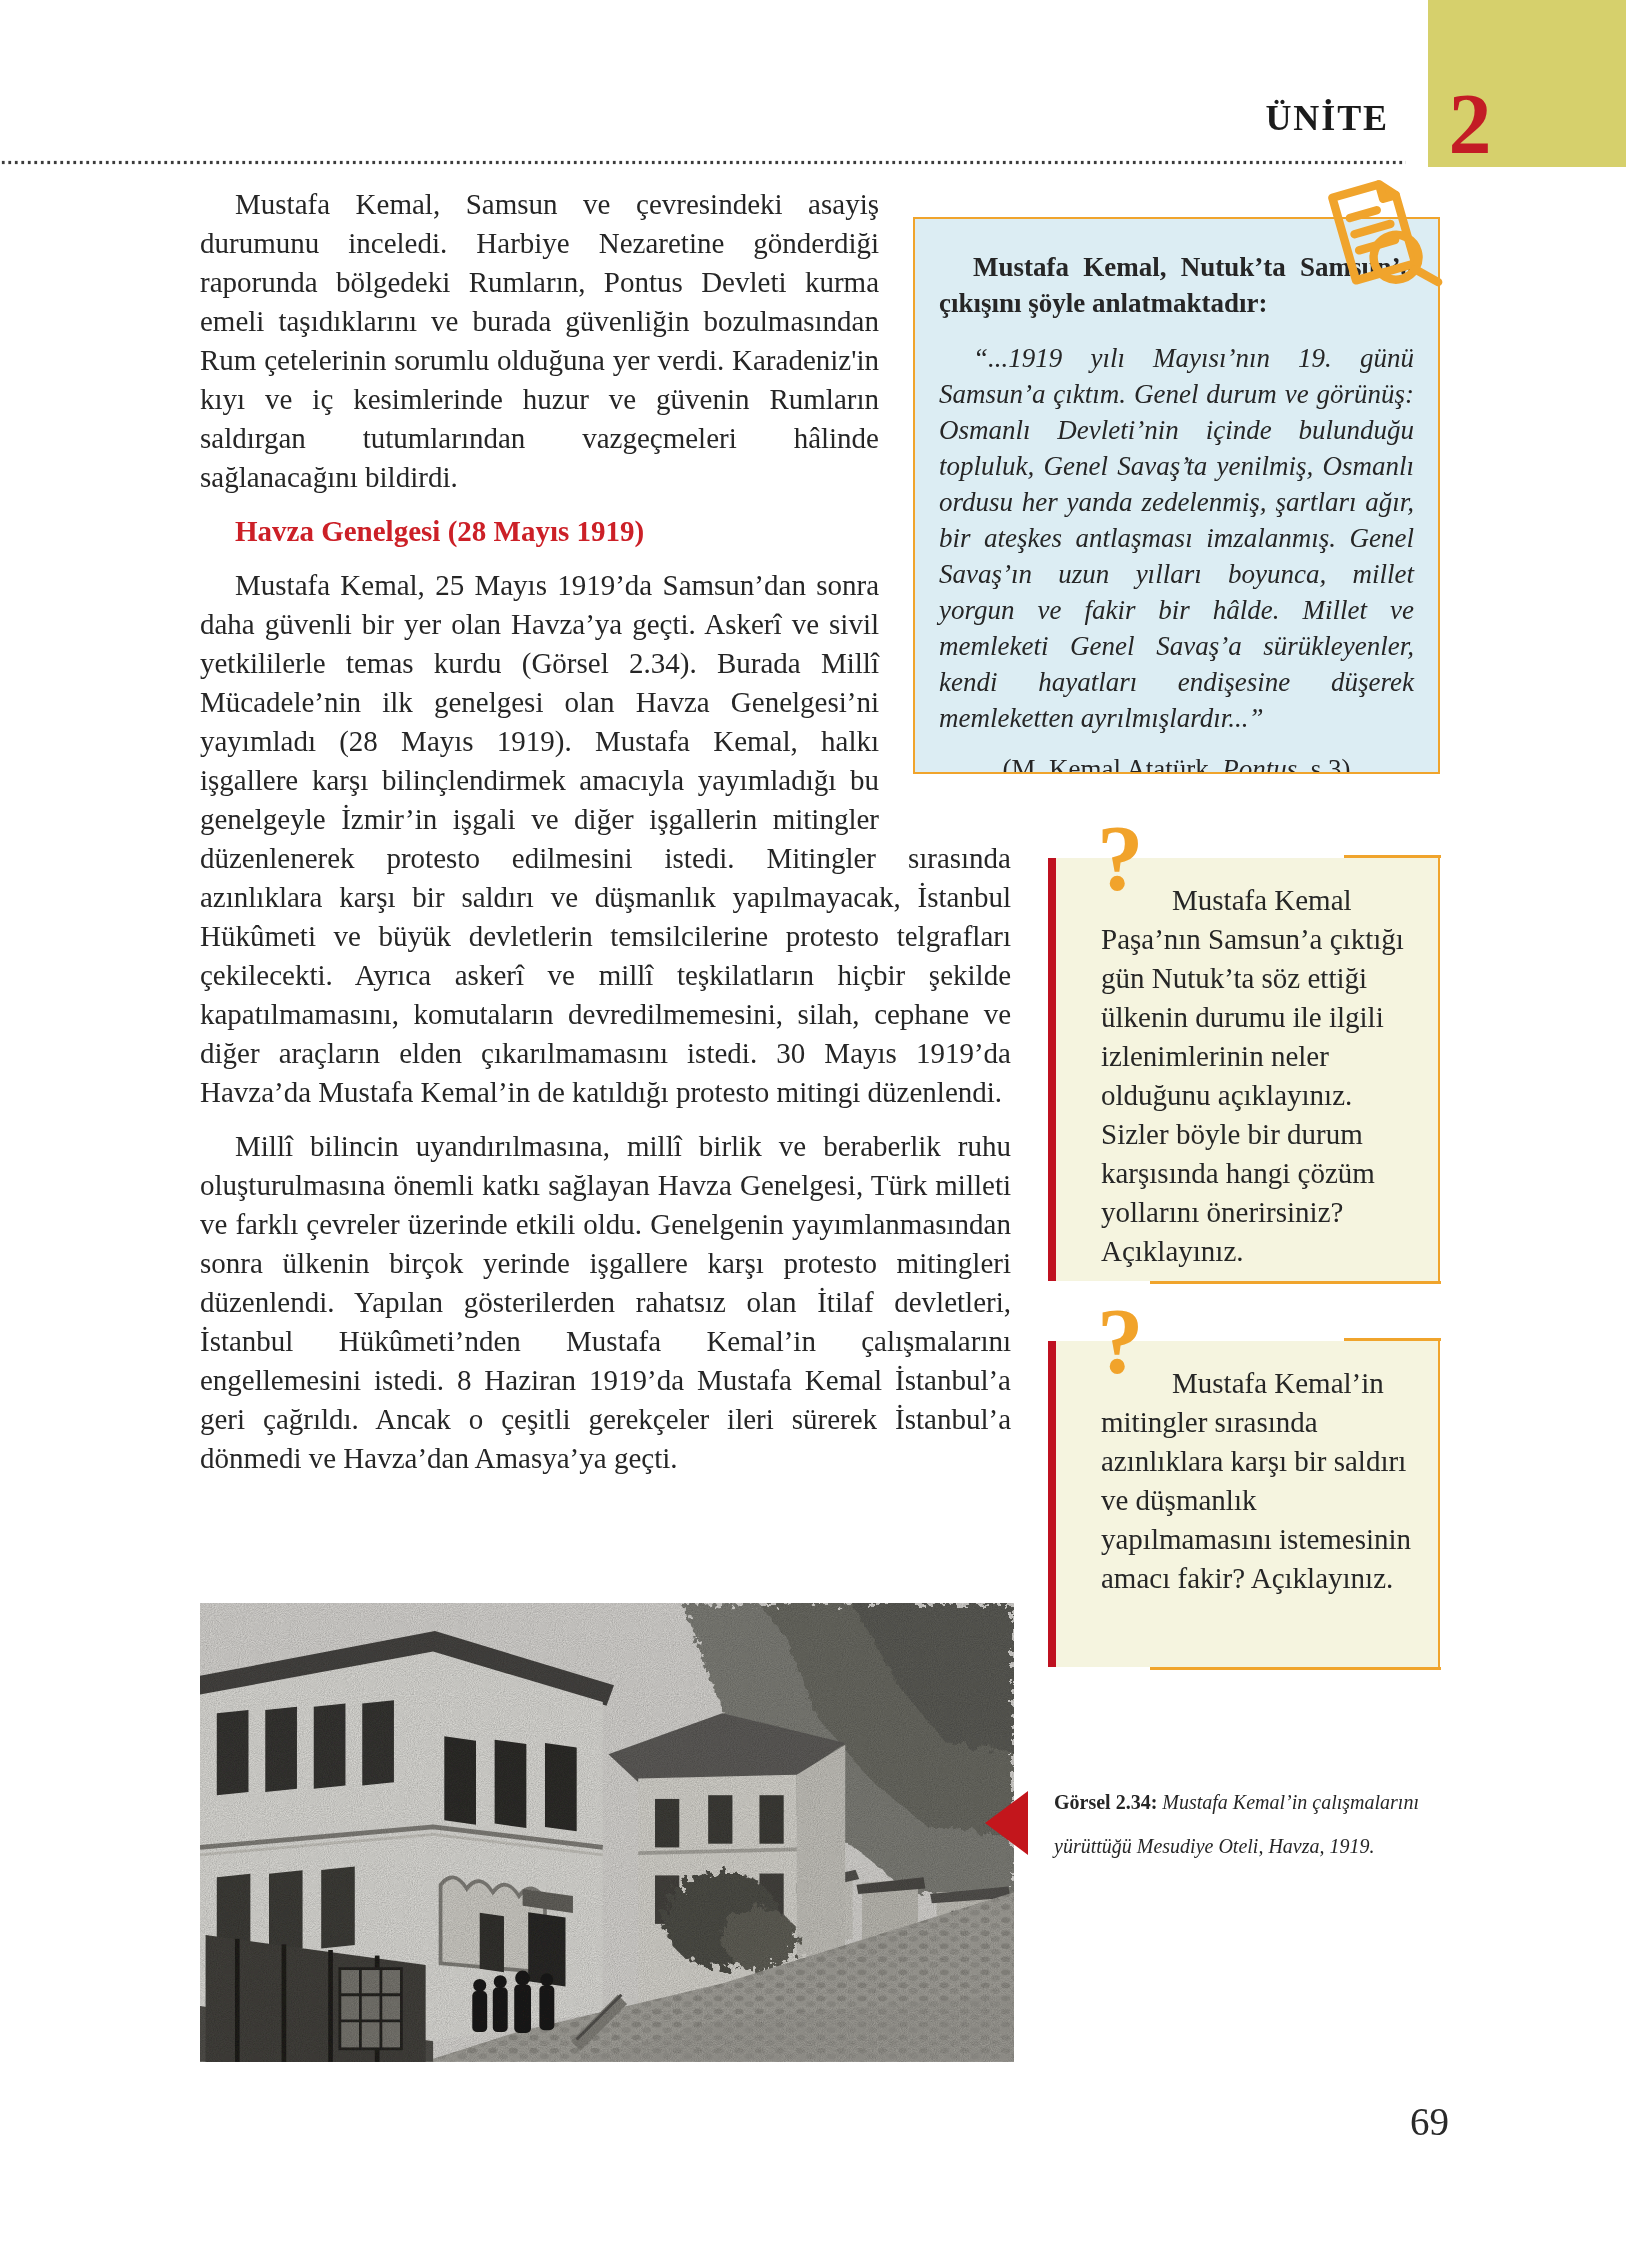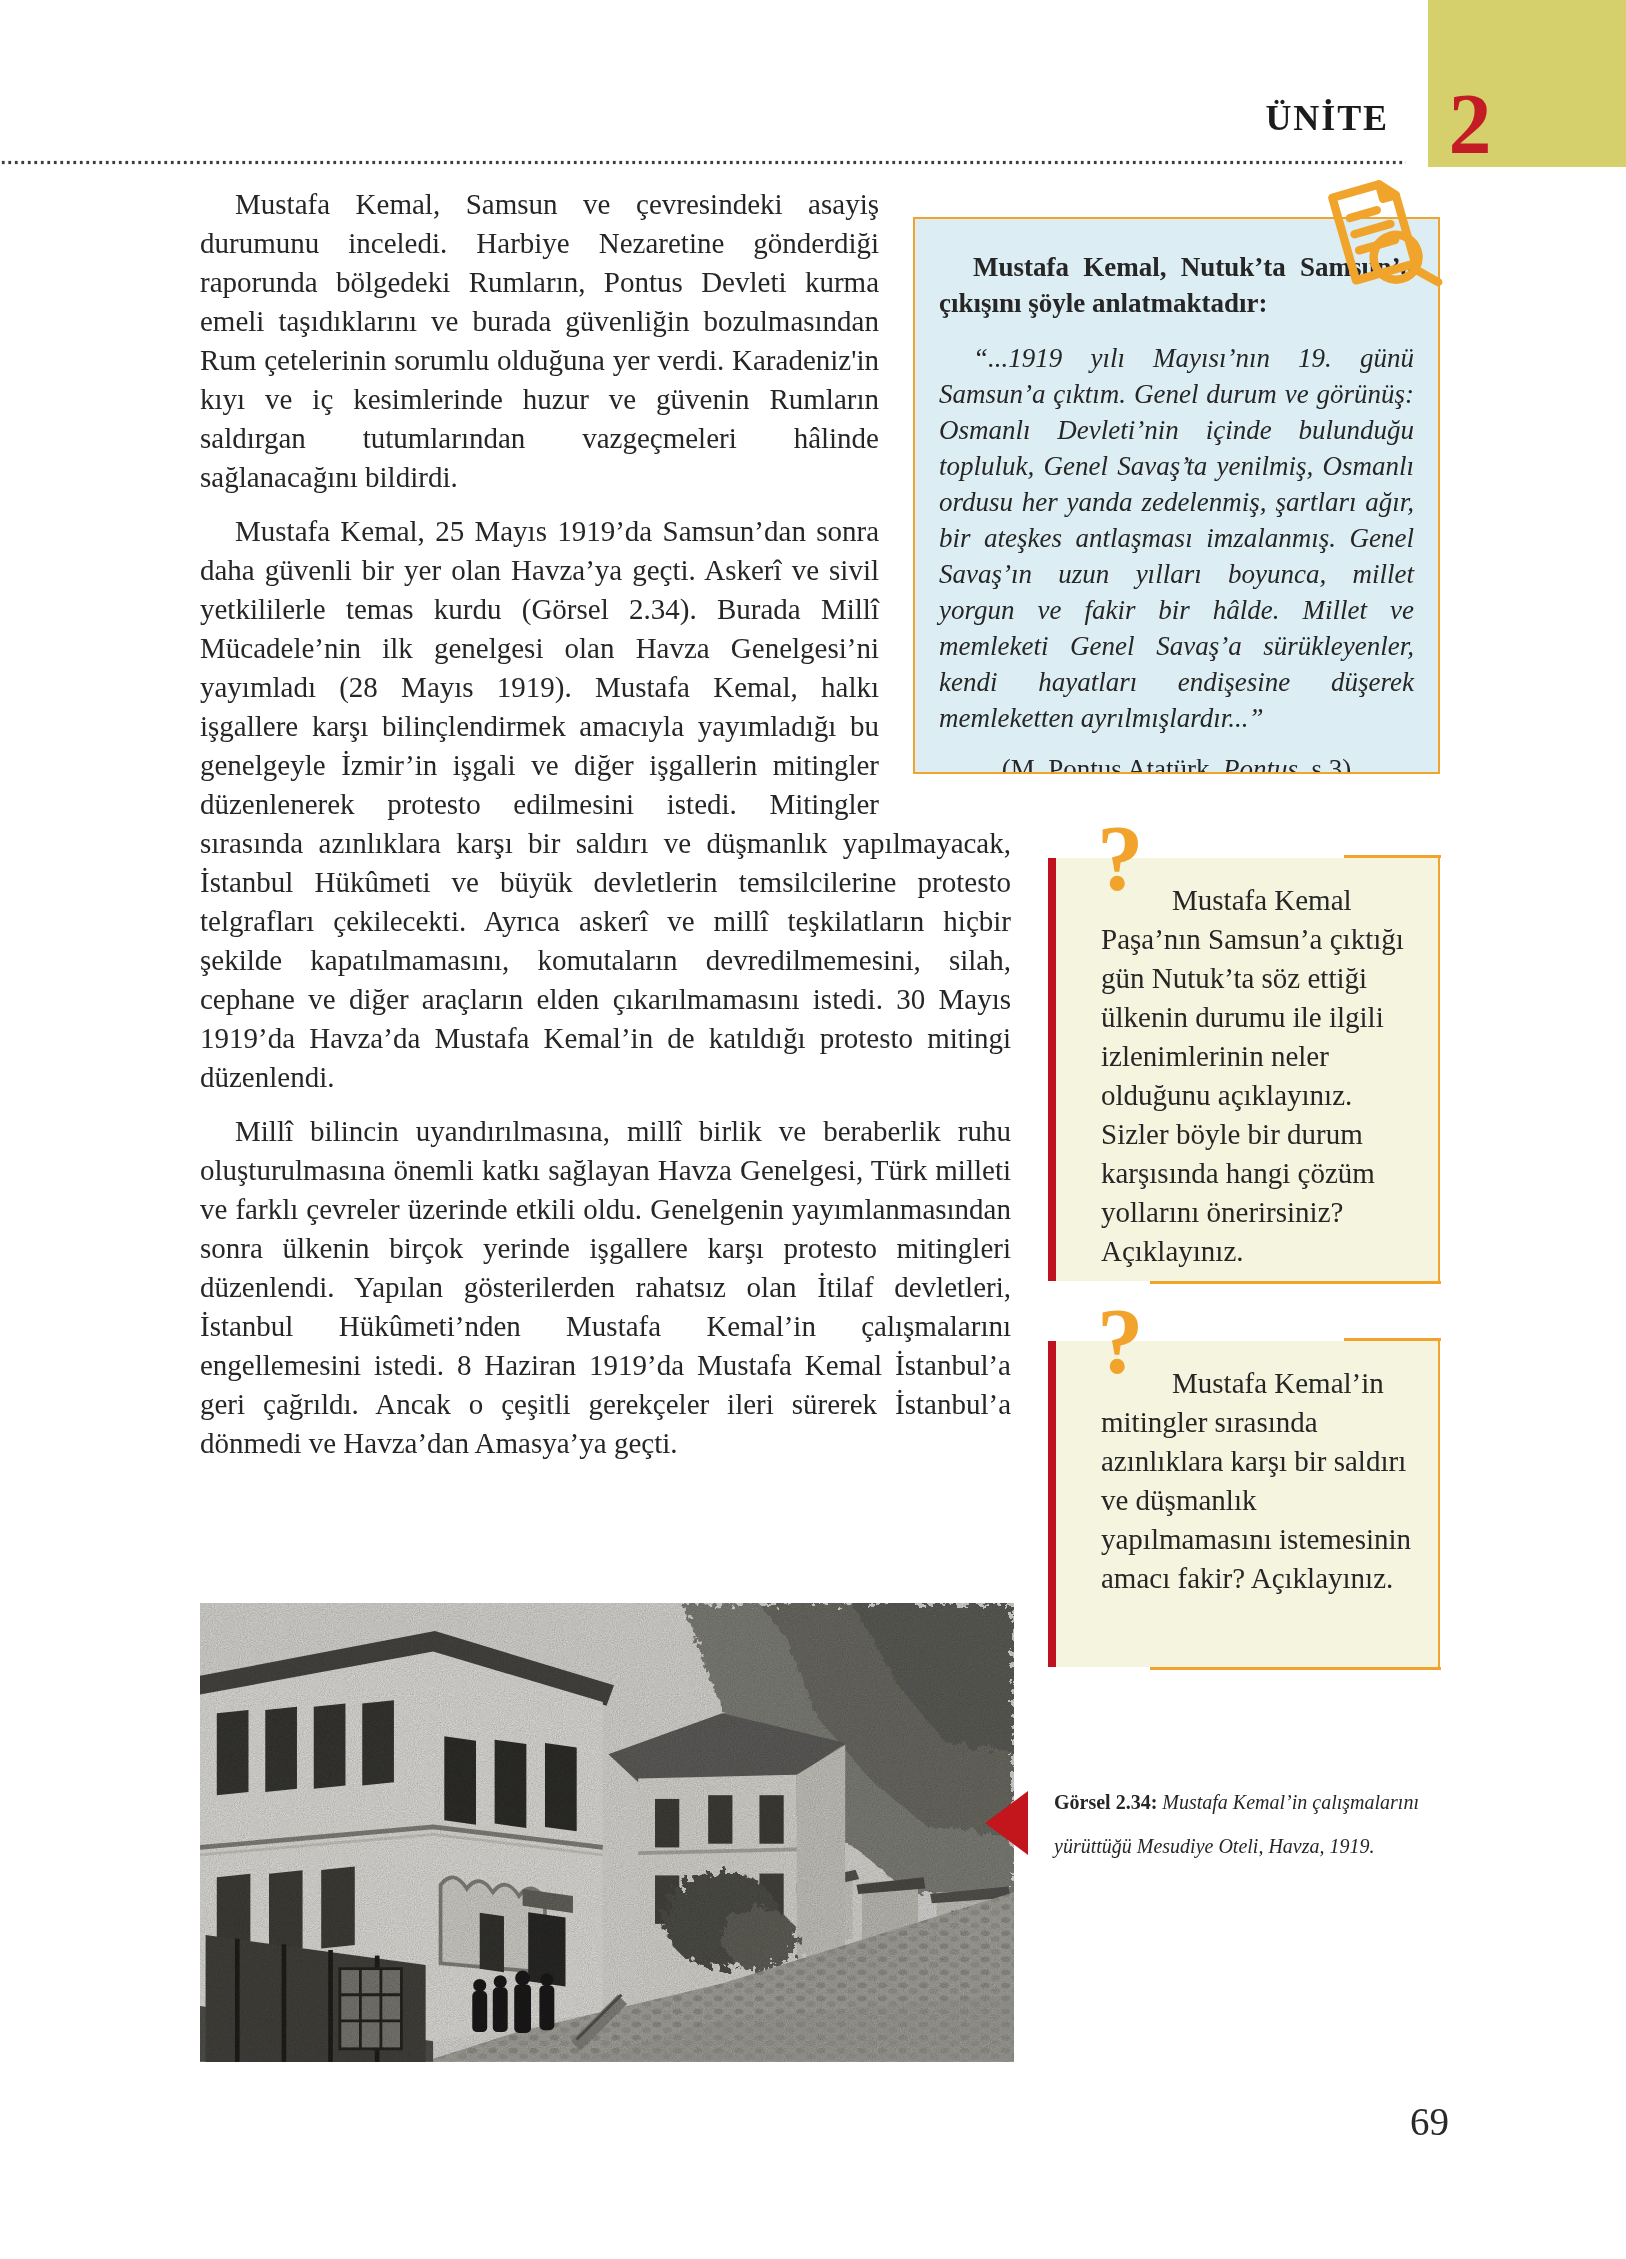--- a/index.html
+++ b/index.html
@@ -100,35 +100,36 @@
           <line x1="56" y1="48" x2="86" y2="48"></line>
           <line x1="56" y1="66" x2="96" y2="66"></line>
           <line x1="56" y1="84" x2="96" y2="84"></line>
           <circle cx="92" cy="102" r="24" fill="#ffffff" fill-opacity="0"></circle>
           <line x1="108" y1="120" x2="128" y2="140"></line>
         </g>
       </svg>
       <div class="nutuk-box">
         <p class="nutuk-intro">Mustafa Kemal, Nutuk’ta Samsun’a çıkışını şöyle anlatmaktadır:</p>
         <p class="nutuk-quote">“...1919 yılı Mayısı’nın 19. günü Samsun’a çıktım. Genel durum ve görünüş: Osmanlı Devleti’nin içinde bulunduğu topluluk, Genel Savaş’ta yenilmiş, Osmanlı ordusu her yanda zedelenmiş, şartları ağır, bir ateşkes antlaşması imzalanmış. Genel Savaş’ın uzun yılları boyunca, millet yorgun ve fakir bir hâlde. Millet ve memleketi Genel Savaş’a sürükleyenler, kendi hayatları endişesine düşerek memleketten ayrılmışlardır...”</p>
-        <p class="nutuk-cite"><span>(M. Pontus Atatürk, </span><span class="work">Pontus</span><span>, s.3)</span></p>
+        <p class="nutuk-cite"><span>(M. Kemal Atatürk, </span><span class="work">Pontus</span><span>, s.3)</span></p>
       </div>
     </div>
 
     <div class="qbox q1">
       <span class="qmark">?</span>
       <p class="qtext">Mustafa Kemal Paşa’nın Samsun’a çıktığı gün Nutuk’ta söz ettiği ülkenin durumu ile ilgili izlenimlerinin neler olduğunu açıklayınız. Sizler böyle bir durum karşısında hangi çözüm yollarını önerirsiniz? Açıklayınız.</p>
     </div>
 
     <div class="qbox q2">
       <span class="qmark">?</span>
       <p class="qtext">Mustafa Kemal’in mitingler sırasında azınlıklara karşı bir saldırı ve düşmanlık yapılmamasını istemesinin amacı fakir? Açıklayınız.</p>
     </div>
 
     <p class="body-p">Mustafa Kemal, Samsun ve çevresindeki asayiş durumunu inceledi. Harbiye Nezaretine gönderdiği raporunda bölgedeki Rumların, Pontus Devleti kurma emeli taşıdıklarını ve burada güvenliğin bozulmasından Rum çetelerinin sorumlu olduğuna yer verdi. Karadeniz'in kıyı ve iç kesimlerinde huzur ve güvenin Rumların saldırgan tutumlarından vazgeçmeleri hâlinde sağlanacağını bildirdi.</p>
+    <h3 class="red-heading">Havza Genelgesi (28 Mayıs 1919)</h3>
     <p class="body-p">Mustafa Kemal, 25 Mayıs 1919’da Samsun’dan sonra daha güvenli bir yer olan Havza’ya geçti. Askerî ve sivil yetkililerle temas kurdu (Görsel 2.34). Burada Millî Mücadele’nin ilk genelgesi olan Havza Genelgesi’ni yayımladı (28 Mayıs 1919). Mustafa Kemal, halkı işgallere karşı bilinçlendirmek amacıyla yayımladığı bu genelgeyle İzmir’in işgali ve diğer işgallerin mitingler düzenlenerek protesto edilmesini istedi. Mitingler sırasında azınlıklara karşı bir saldırı ve düşmanlık yapılmayacak, İstanbul Hükûmeti ve büyük devletlerin temsilcilerine protesto telgrafları çekilecekti. Ayrıca askerî ve millî teşkilatların hiçbir şekilde kapatılmamasını, komutaların devredilmemesini, silah, cephane ve diğer araçların elden çıkarılmamasını istedi. 30 Mayıs 1919’da Havza’da Mustafa Kemal’in de katıldığı protesto mitingi düzenlendi.</p>
     <p class="body-p">Millî bilincin uyandırılmasına, millî birlik ve beraberlik ruhu oluşturulmasına önemli katkı sağlayan Havza Genelgesi, Türk milleti ve farklı çevreler üzerinde etkili oldu. Genelgenin yayımlanmasından sonra ülkenin birçok yerinde işgallere karşı protesto mitingleri düzenlendi. Yapılan gösterilerden rahatsız olan İtilaf devletleri, İstanbul Hükûmeti’nden Mustafa Kemal’in çalışmalarını engellemesini istedi. 8 Haziran 1919’da Mustafa Kemal İstanbul’a geri çağrıldı. Ancak o çeşitli gerekçeler ileri sürerek İstanbul’a dönmedi ve Havza’dan Amasya’ya geçti.</p>
   </div>
 
   <div class="figure-row">
     <div class="photo">
       <svg viewBox="0 0 873 492" width="814" height="459">
         <defs>
           <filter id="grain" x="0" y="0" width="100%" height="100%">
             <feTurbulence type="fractalNoise" baseFrequency="0.9" numOctaves="2" result="n"></feTurbulence>

